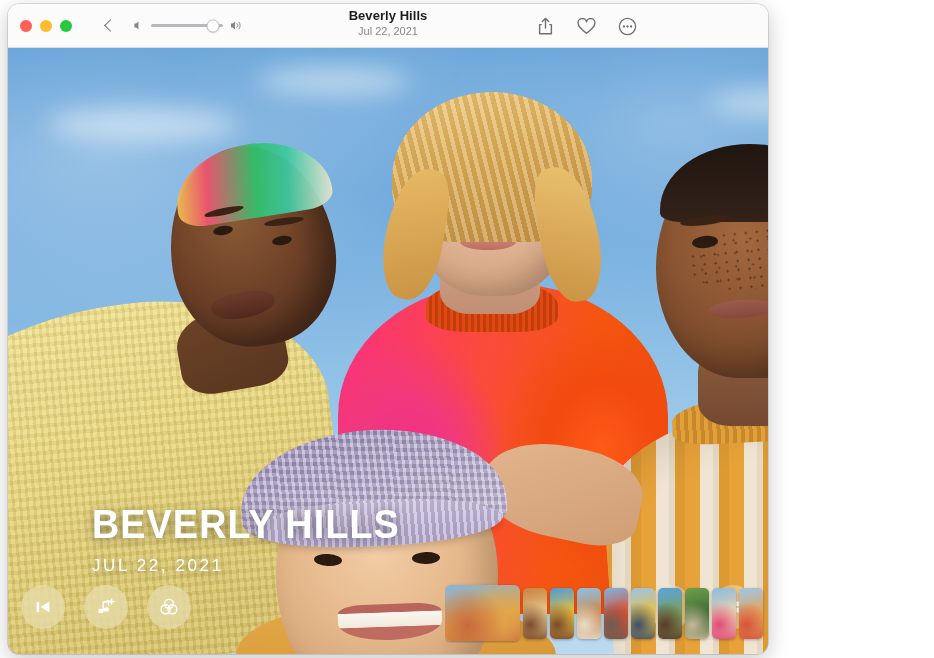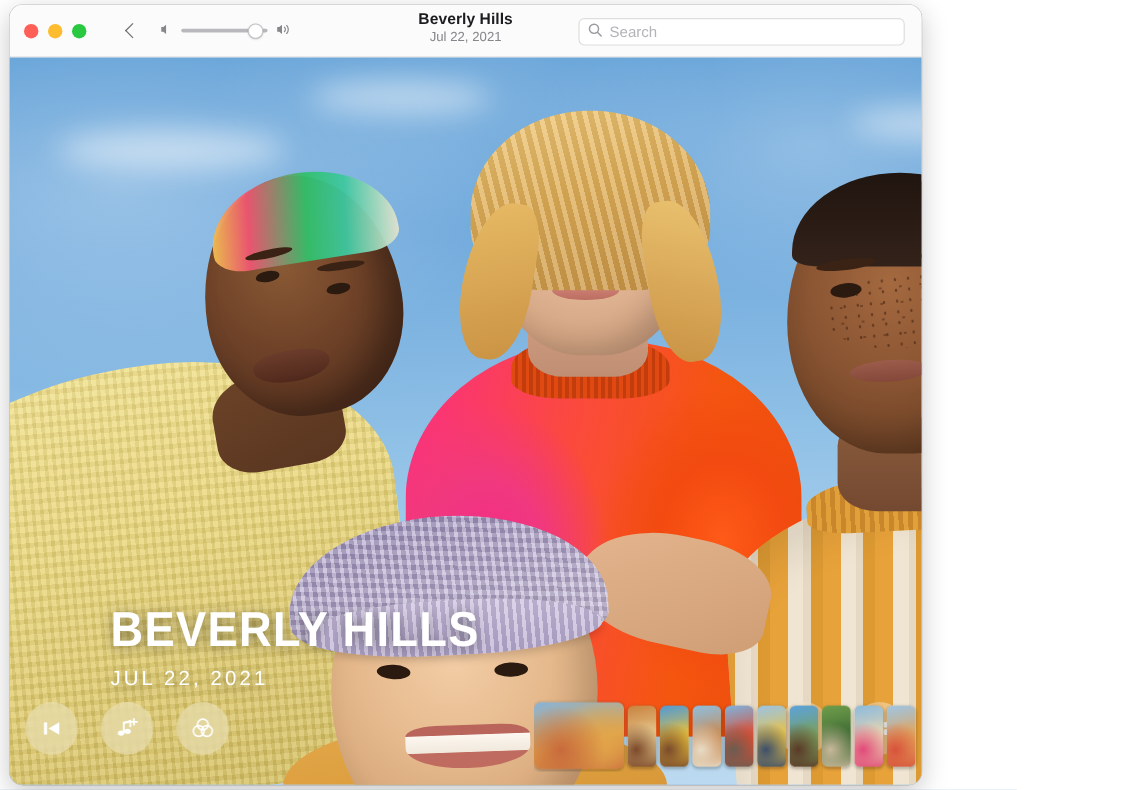--- a/index.html
+++ b/index.html
@@ -422,29 +422,20 @@
       <div class="tb-ic">
         <svg width="19" height="19" viewBox="0 0 19 19">
           <circle cx="9.5" cy="9.5" r="8.1" stroke="#6e6e73" stroke-width="1.3" fill="none"></circle>
           <circle cx="5.9" cy="9.5" r="1.15" fill="#6e6e73"></circle>
           <circle cx="9.5" cy="9.5" r="1.15" fill="#6e6e73"></circle>
           <circle cx="13.1" cy="9.5" r="1.15" fill="#6e6e73"></circle>
         </svg>
       </div>
     </div>
 
-    <div class="search">
-      <span>
-        <svg width="12" height="12" viewBox="0 0 12 12">
-          <circle cx="5" cy="5" r="3.8" stroke="#9a9aa0" stroke-width="1.2" fill="none"></circle>
-          <path d="M7.9 7.9 L11 11" stroke="#9a9aa0" stroke-width="1.2" stroke-linecap="round"></path>
-        </svg>
-      </span>
-      <span class="ph">Search</span>
-    </div>
   </div>
 
   <div class="stage">
 
     <div class="sky"></div>
     <div class="cloud" style="left:40px;  top:60px;  width:190px; height:34px;"></div>
     <div class="cloud" style="left:700px; top:40px;  width:200px; height:30px;"></div>
     <div class="cloud" style="left:250px; top:20px;  width:150px; height:26px;"></div>
     <div class="cloud" style="left:830px; top:150px; width:120px; height:40px;"></div>
 

